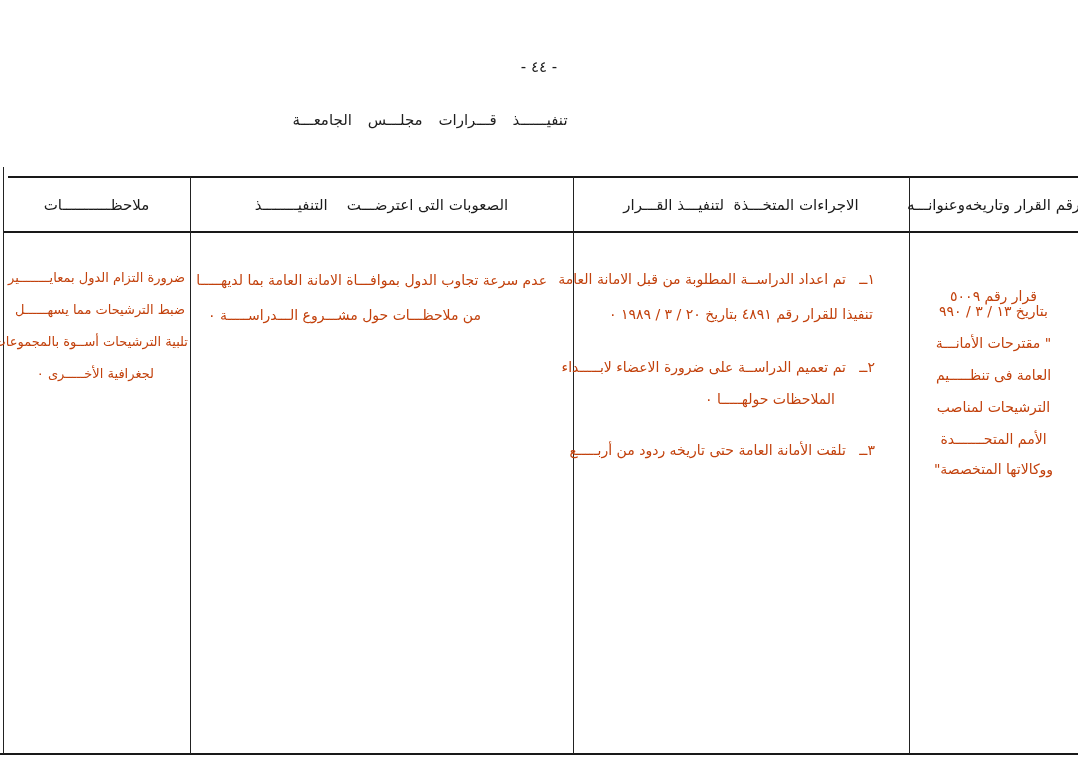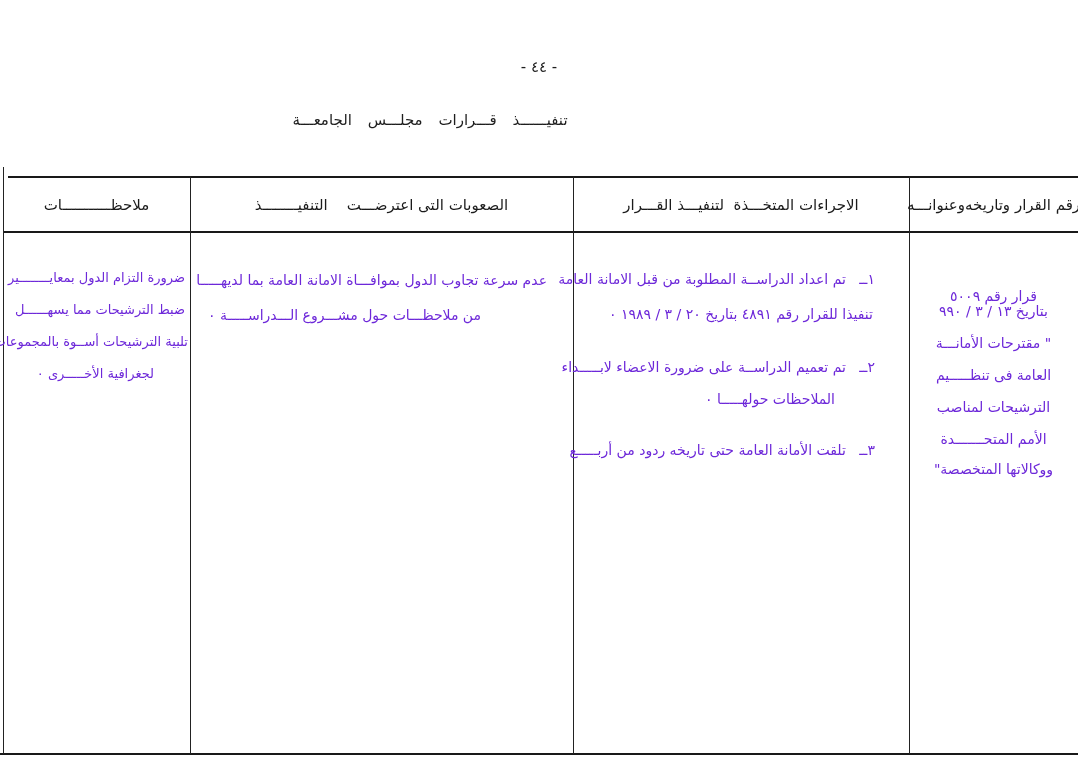--- a/index.html
+++ b/index.html
@@ -40,21 +40,21 @@
   #h-difficulties{left:190px;width:383px;}
   #h-notes{left:3px;width:187px;}
   
   .bcell{position:absolute;top:231px;height:522px;}
   #c-decision{left:909px;width:169px;}
   #c-actions{left:547px;width:336px;}
   #c-difficulties{left:190px;width:383px;}
   #c-notes{left:3px;width:187px;}
   .ln{
     position:absolute;white-space:pre;direction:rtl;
-    font-size:14px;line-height:18px;color:#6d28d9;
+    font-size:14px;line-height:18px;color:#c2410c;
   }
   
   .dl{left:0;width:100%;text-align:center;}
   .dl0{top:56px}.dl1{top:71px}.dl2{top:103px}.dl3{top:135px}
   .dl4{top:167px}.dl5{top:199px}.dl6{top:229px}
   
   .al0{top:39px;right:8px}
   .al1{top:74px;right:10px}
   .al2{top:127px;right:8px}
   .al3{top:159px;right:48px}

